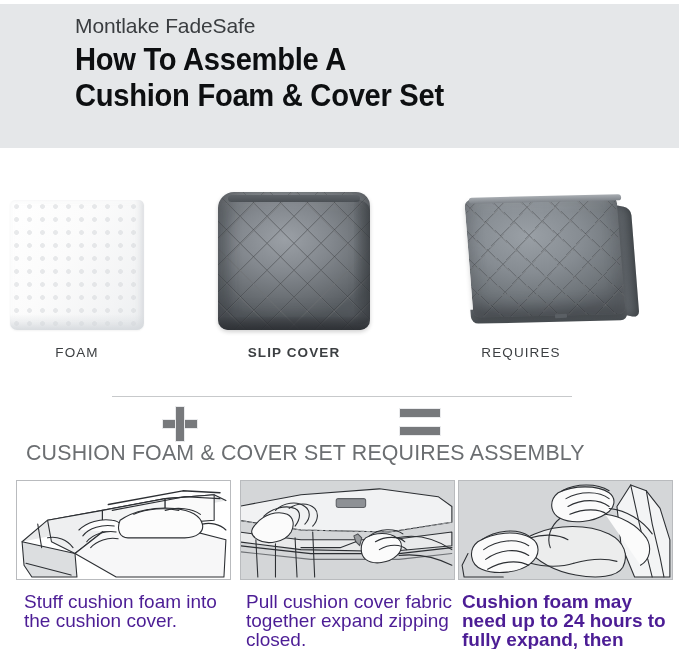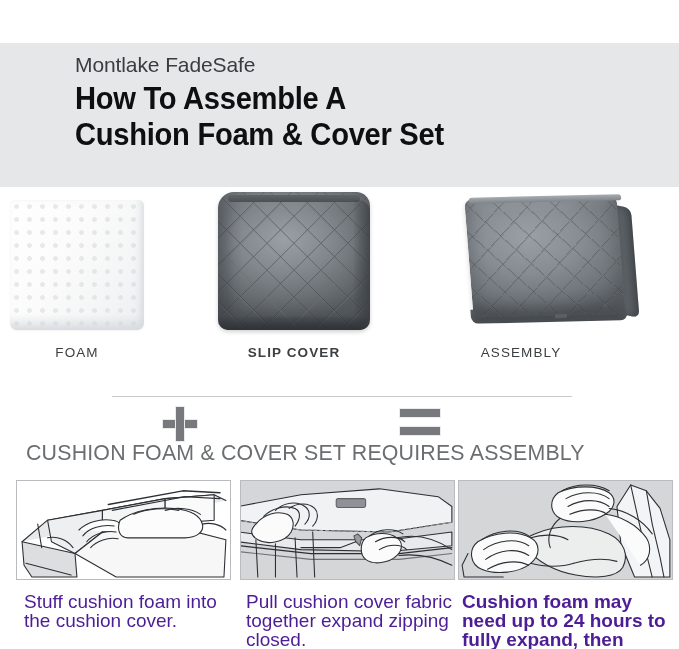--- a/index.html
+++ b/index.html
@@ -8,21 +8,20 @@
     background:#ffffff;
     font-family:"Liberation Sans", sans-serif;
     overflow:hidden;
     position:relative;
   }
   
   .header{
     position:absolute;left:0;top:4px;width:679px;height:144px;
     background:#e5e7e9;
     box-sizing:border-box;
-    margin-top:39px;
   }
   .header-inner{
     position:absolute;left:75px;top:8px;right:10px;
   }
   .brand{
     font-size:21px;
     font-weight:300;
     color:#3a3d40;
     letter-spacing:-0.1px;
     line-height:28px;
@@ -237,21 +236,21 @@
   </div>
 
   <div class="eq-item">
     <div class="cushion-stage">
       <div class="cushion-depth"></div>
       <div class="cushion-bottom"></div>
       <div class="cushion"></div>
       <div class="cushion-piping"></div>
       <div class="cushion-tag"></div>
     </div>
-    <div class="eq-label" style="left:421px;">ASSEMBLY</div>
+    <div class="eq-label" style="left:421px;">REQUIRES</div>
   </div>
 </div>
 
 <div class="divider"></div>
 
 <div class="section-heading">CUSHION FOAM &amp; COVER SET REQUIRES ASSEMBLY</div>
 
 <div class="panels">
 
   <div class="panel p1">

